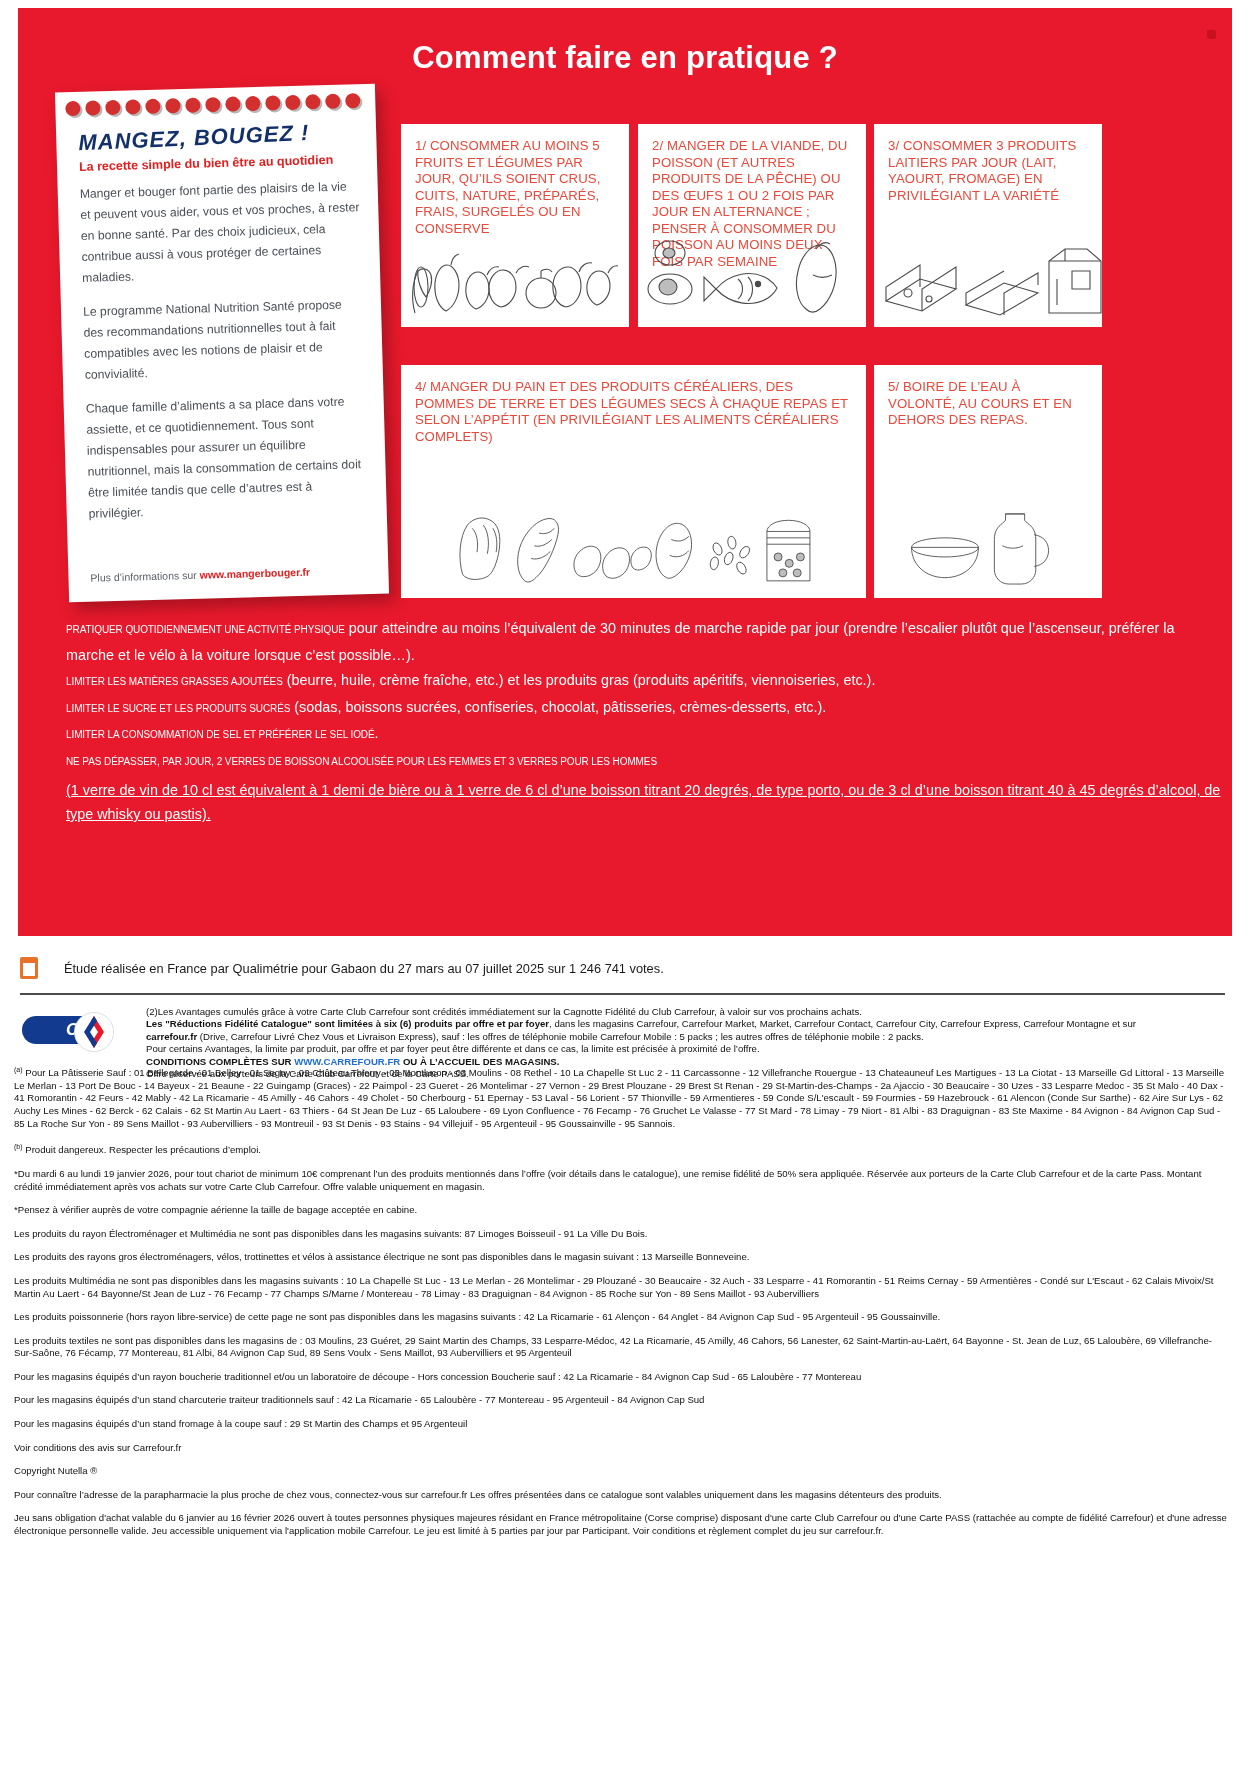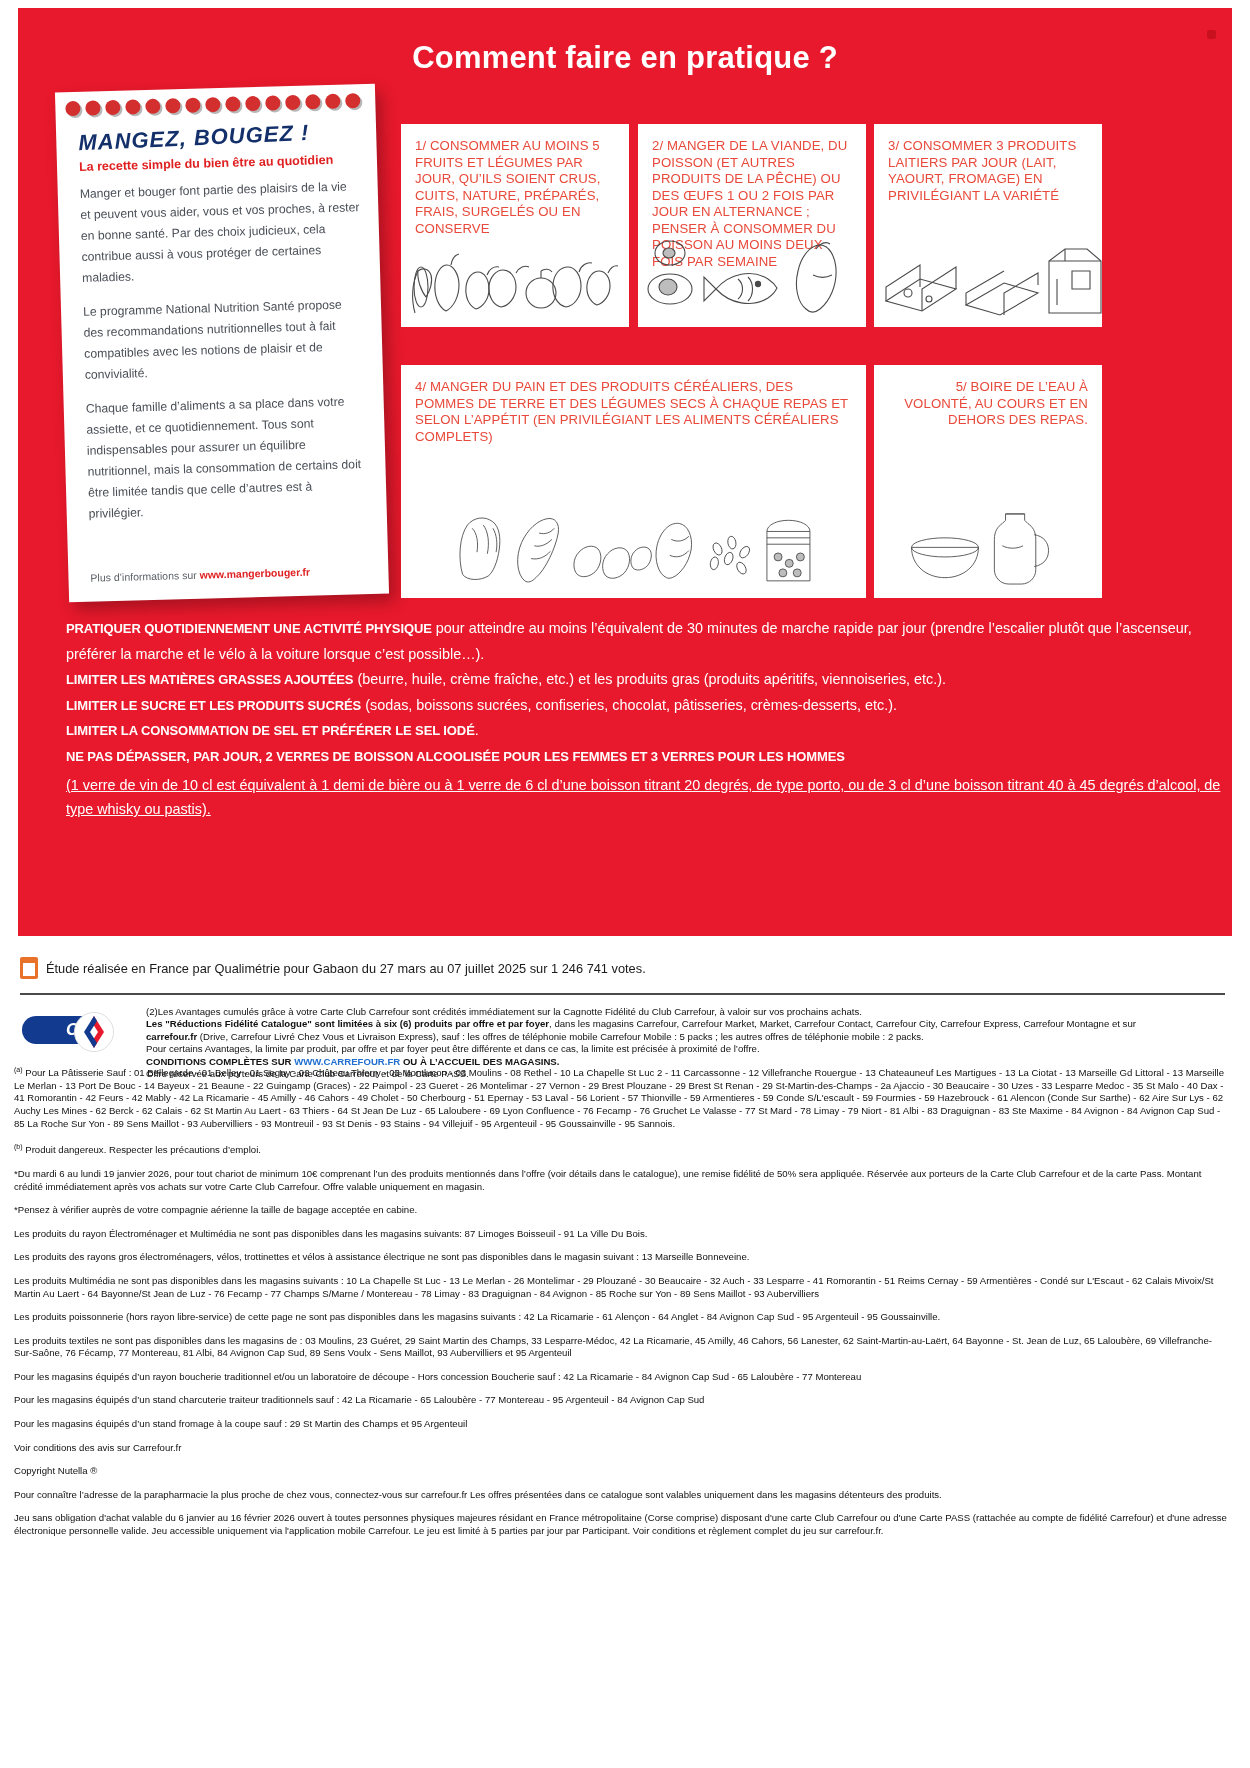--- a/index.html
+++ b/index.html
@@ -69,34 +69,34 @@
   }
   .card-art{
     position:absolute;left:0;right:0;bottom:6px;height:94px;
   }
   .card-art svg{display:block;width:100%;height:100%;}
 
   #card1{left:383px;top:116px;width:228px;height:203px;}
   #card2{left:620px;top:116px;width:228px;height:203px;}
   #card3{left:856px;top:116px;width:228px;height:203px;}
   #card4{left:383px;top:357px;width:465px;height:233px;}
-  #card5{left:856px;top:357px;width:228px;height:233px;text-align:right;}
+  #card5{left:856px;top:357px;width:228px;height:233px;}
 
   
   .reco{
     position:absolute;left:48px;top:608px;width:1160px;color:#ffffff;
   }
   .reco .line{font-size:14.6px;line-height:25.5px;}
-  .reco .hl{font-weight:bold;font-size:13px;letter-spacing:-.1px;}
+  .reco .hl{font-weight:normal;font-size:10px;letter-spacing:-.1px;}
   .reco .sub{font-size:14.4px;line-height:24px;}
 
   
   .study{
     position:absolute;left:20px;top:950px;width:1210px;height:36px;
-    display:flex;align-items:center;gap:8px;
+    display:flex;align-items:center;gap:26px;
   }
   .study-icon{
     width:18px;height:22px;background:#e8722a;border-radius:2px;position:relative;flex:0 0 auto;
   }
   .study-icon:after{
     content:"";position:absolute;left:3px;top:3px;right:3px;bottom:3px;background:#fff;
     border-top:3px solid #e8722a;
   }
   .study-text{font-size:12.8px;color:#1a1a1a;}
   .rule{

